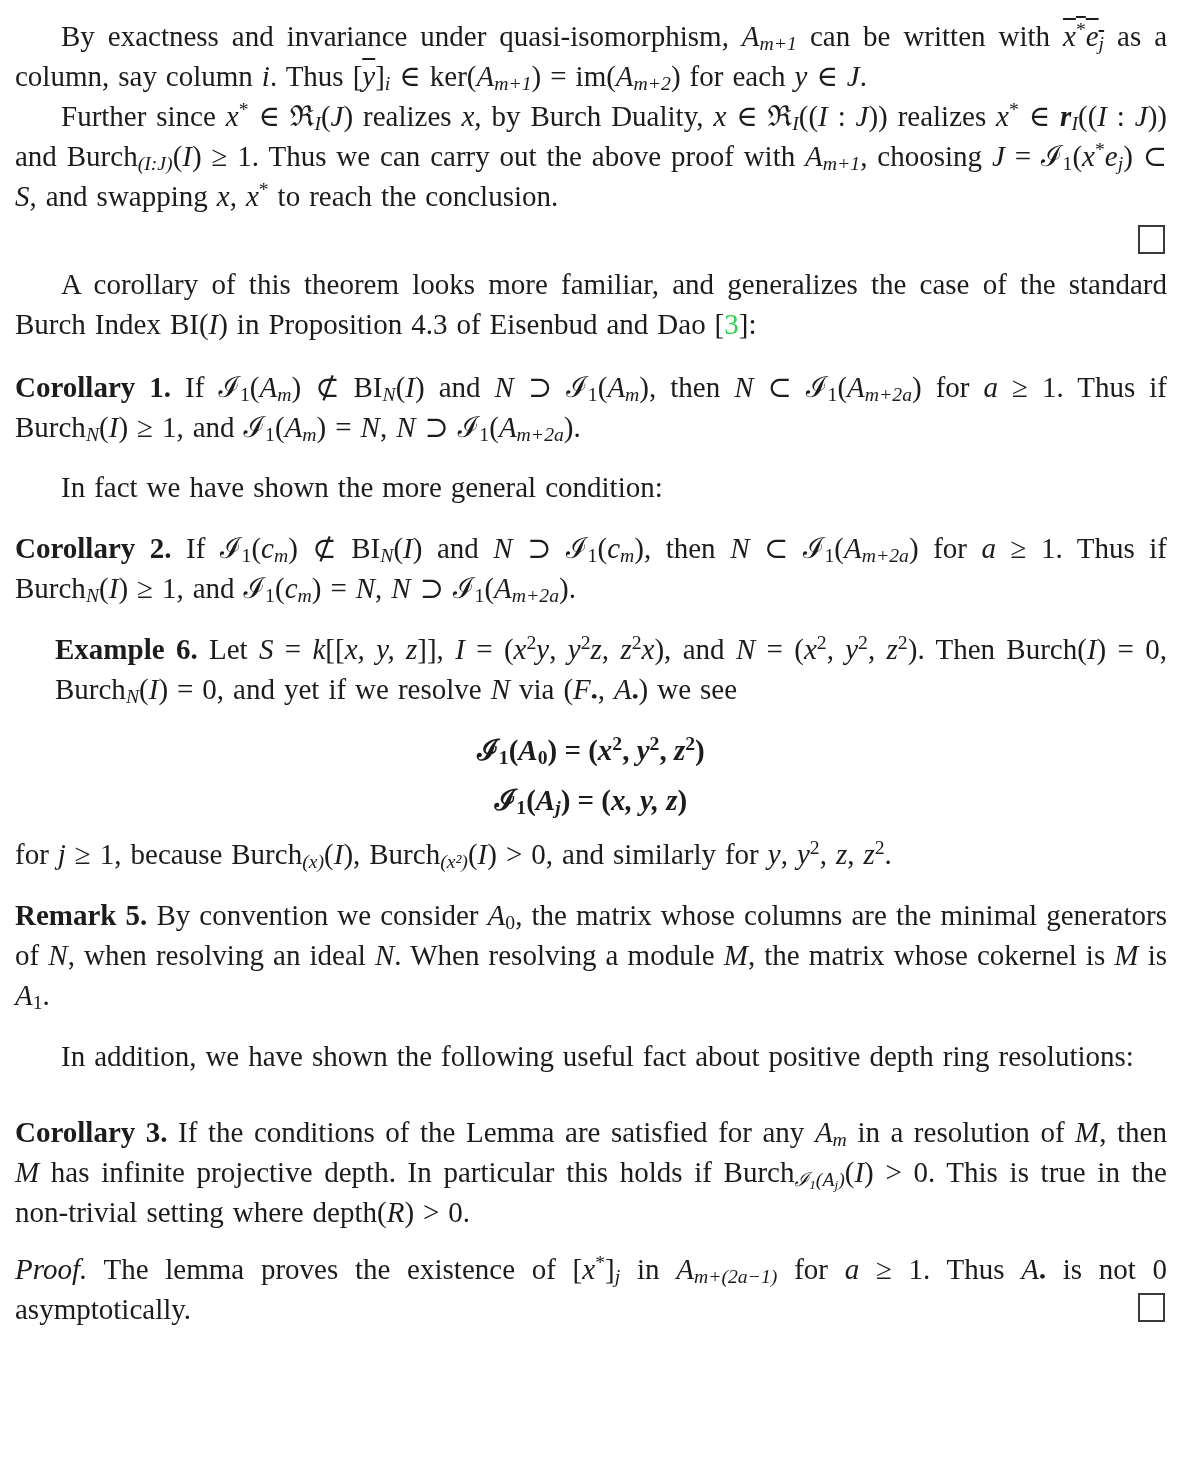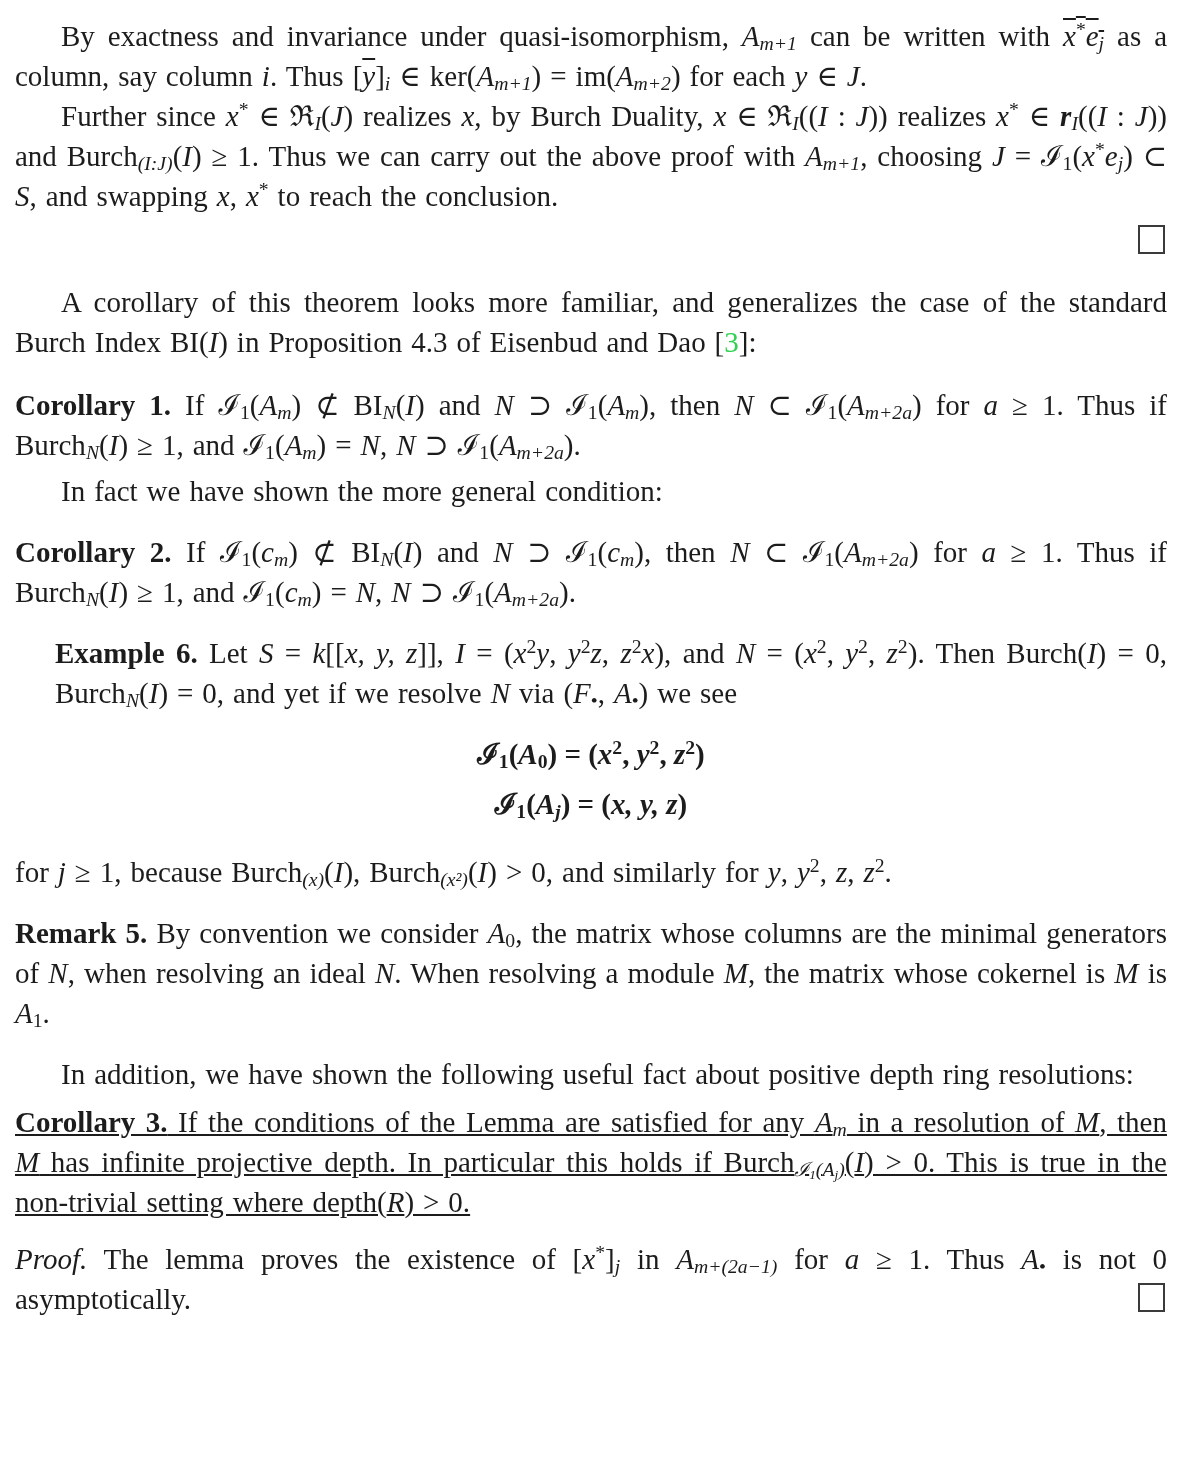--- a/index.html
+++ b/index.html
@@ -22,31 +22,31 @@
   .green{color:#2fd152;}
   .qed{text-align:right;height:30px;line-height:30px;padding-right:2px;}
   .qedbox{display:inline-block;width:23px;height:25px;border:2px solid #3a3a3a;
           background:#ffffff;vertical-align:middle;}
   .proofblk{position:relative;}
   .qedabs{position:absolute;right:2px;bottom:7px;}
   
   #doc > div:nth-child(1){margin-top:2px;}
   #doc > div:nth-child(2){margin-top:0;}
   #doc > div:nth-child(3){margin-top:5px;}
-  #doc > div:nth-child(4){margin-top:31px;}
+  #doc > div:nth-child(4){margin-top:13px;}
   #doc > div:nth-child(5){margin-top:23px;}
-  #doc > div:nth-child(6){margin-top:6px;}
+  #doc > div:nth-child(6){margin-top:20px;}
   #doc > div:nth-child(7){margin-top:21px;}
   #doc > div:nth-child(8){margin-top:21px;margin-left:40px;}
   #doc > div:nth-child(9){margin-top:18px;}
   #doc > div:nth-child(10){margin-top:4px;}
-  #doc > div:nth-child(11){margin-top:25px;}
+  #doc > div:nth-child(11){margin-top:11px;}
   #doc > div:nth-child(12){margin-top:21px;}
   #doc > div:nth-child(13){margin-top:21px;}
-  #doc > div:nth-child(14){margin-top:8px;text-decoration:underline;}
+  #doc > div:nth-child(14){margin-top:36px;}
   #doc > div:nth-child(15){margin-top:17px;}
 </style>
 </head>
 <body>
 
 <div id="doc">
     <div class="blk p indent"><span>By exactness and invariance under quasi-isomorphism, </span><span class="i">A</span><span class="subi">m+1</span><span> can be written with </span><span class="ol"><span class="i">x</span><span class="sup">*</span><span class="i">e</span><span class="subi">j</span></span><span> as a column, say column </span><span class="i">i</span><span>. Thus [</span><span class="ol"><span class="i">y</span></span><span>]</span><span class="subi">i</span><span> ∈ ker(</span><span class="i">A</span><span class="subi">m+1</span><span>) = im(</span><span class="i">A</span><span class="subi">m+2</span><span>) for each </span><span class="i">y</span><span> ∈ </span><span class="i">J</span><span>.</span></div>
     <div class="blk p indent"><span>Further since </span><span class="i">x</span><span class="sup">*</span><span> ∈ </span><span>ℜ</span><span class="subi">I</span><span>(</span><span class="i">J</span><span>) realizes </span><span class="i">x</span><span>, by Burch Duality, </span><span class="i">x</span><span> ∈ </span><span>ℜ</span><span class="subi">I</span><span>((</span><span class="i">I</span><span> : </span><span class="i">J</span><span>)) realizes </span><span class="i">x</span><span class="sup">*</span><span> ∈ </span><span class="frak">r</span><span class="subi">I</span><span>((</span><span class="i">I</span><span> : </span><span class="i">J</span><span>)) and Burch</span><span class="subi">(I:J)</span><span>(</span><span class="i">I</span><span>) ≥ 1.  Thus we can carry out the above proof with </span><span class="i">A</span><span class="subi">m+1</span><span>, choosing </span><span class="i">J</span><span> = </span><span>ℐ</span><span class="sub">1</span><span>(</span><span class="i">x</span><span class="sup">*</span><span class="i">e</span><span class="subi">j</span><span>) ⊂ </span><span class="i">S</span><span>, and swapping </span><span class="i">x</span><span>, </span><span class="i">x</span><span class="sup">*</span><span> to reach the conclusion.</span></div>
     <div class="blk qed"><span class="qedbox"></span></div>
     <div class="blk p indent"><span>A corollary of this theorem looks more familiar, and generalizes the case of the standard Burch Index BI(</span><span class="i">I</span><span>) in Proposition 4.3 of Eisenbud and Dao [</span><span class="green">3</span><span>]:</span></div>

